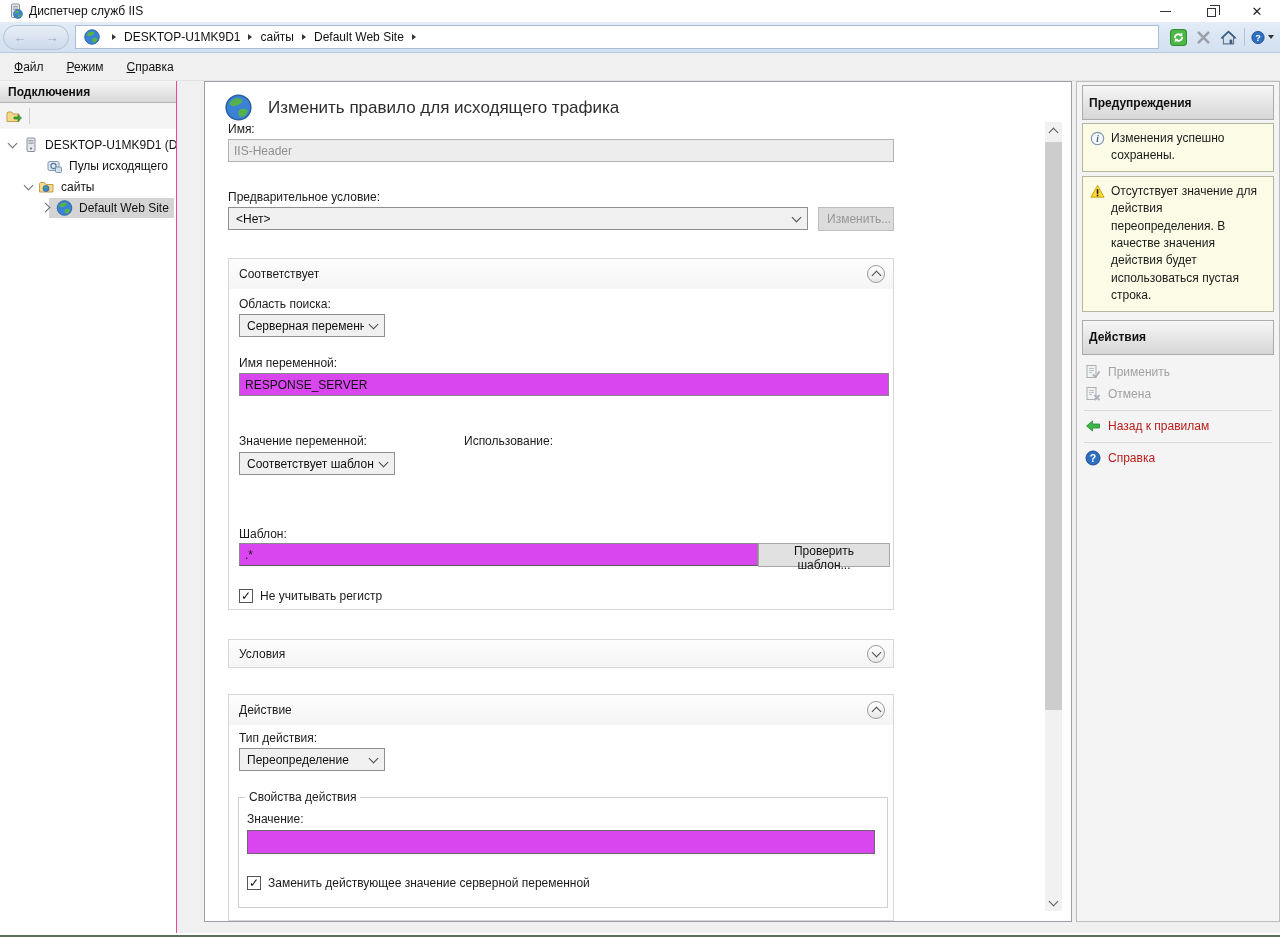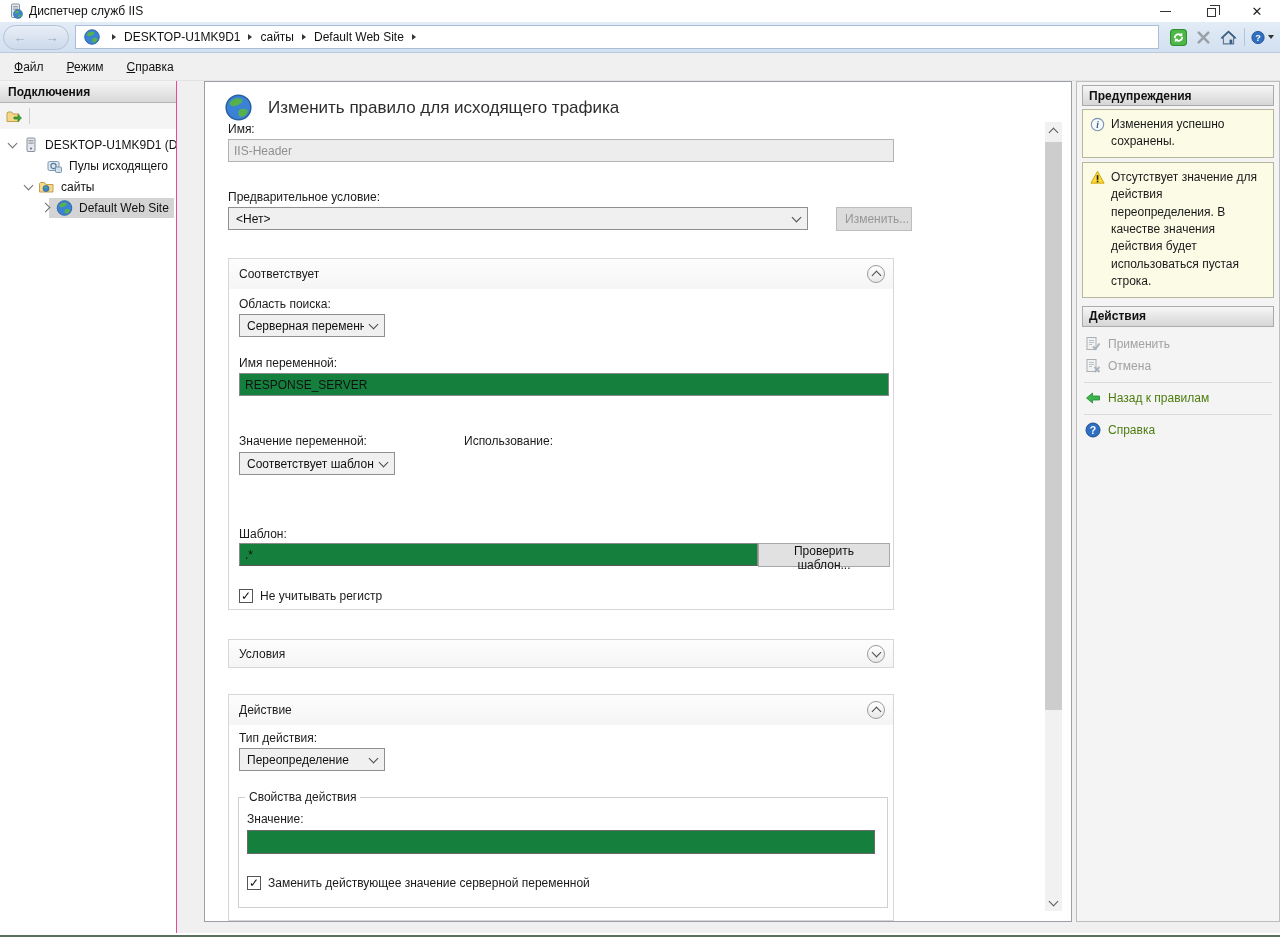--- a/index.html
+++ b/index.html
@@ -54,21 +54,21 @@
   .ticon { width:17px; height:16px; margin:0 3px 0 6px; flex:0 0 auto; }
   .tlabel { font-size:12px; color:#111; padding:2px 3px; }
   .tree-sel { background:#d4d4d4; display:flex; align-items:center; padding:1px 2px 1px 1px; }
 
   
   .content-panel { position:absolute; left:204px; top:0; width:868px; bottom:11px; background:#fff; border:1px solid #9aa0a6;padding-left:48px; }
   .page-head { position:absolute; top:12px; left:20px; display:flex; align-items:center; }
   .page-head svg { width:27px; height:27px; margin-right:16px; }
   .page-title { font-size:17px; color:#2e2e2e; }
   .flabel { position:absolute; font-size:12px; color:#1a1a1a; }
-  .tinput { border:1px solid #8a8a8a; background:#15803d; height:23px; font-family:"Liberation Sans",sans-serif; font-size:12px; padding:0 5px; color:#111; }
+  .tinput { border:1px solid #8a8a8a; background:#d946ef; height:23px; font-family:"Liberation Sans",sans-serif; font-size:12px; padding:0 5px; color:#111; }
   .tinput:disabled, .tinput.disabled { background:#ededed; color:#8f8f8f; border-color:#b3b3b3; }
   .combo { display:flex; align-items:center; justify-content:space-between; background:#f0f0f0; border:1px solid #8f8f8f; height:23px; padding:0 7px; }
   .combo .cval { font-size:12px; color:#111; white-space:nowrap; overflow:hidden; }
   .cv { width:7px; height:7px; border-right:1.2px solid #4a4a4a; border-bottom:1.2px solid #4a4a4a; transform:rotate(45deg); margin-top:-3px; flex:0 0 auto; margin-left:6px; }
   .btn { background:#e1e1e1; border:1px solid #a7a7a7; height:24px; font-family:"Liberation Sans",sans-serif; font-size:12px; padding:0 8px; color:#111; }
   .btn.disabled { background:#dcdcdc; border-color:#bdbdbd; color:#979797; }
   .sectbox { position:absolute; left:23px; width:666px; border:1px solid #d7d7d7; background:#fff; }
   .sect-head { height:30px; display:flex; align-items:center; justify-content:space-between; padding:0 8px 0 10px; background:linear-gradient(#fdfdfd,#f5f5f5); }
   .sect-title { font-size:12px; color:#1a1a1a; }
   .circ-btn { width:18px; height:18px; border-radius:50%; border:1px solid #9b9b9b; background:linear-gradient(#ffffff,#e9e9e9); display:flex; align-items:center; justify-content:center; }
@@ -83,30 +83,30 @@
   
   .vscroll { position:absolute; right:9px; top:40px; bottom:10px; width:17px; background:#f1f1f1; }
   .vs-arrow { position:absolute; left:0; width:17px; height:17px; display:flex; align-items:center; justify-content:center; background:#f1f1f1; }
   .vs-arrow .cv { margin:0; border-color:#5a5a5a; }
   .vs-up { top:0; } .vs-up .cv { transform:rotate(-135deg); margin-top:3px; }
   .vs-down { bottom:0; } .vs-down .cv { transform:rotate(45deg); margin-top:-2px; }
   .vs-thumb { position:absolute; left:0; top:20px; width:17px; height:72%; background:#cdcdcd; }
 
   
   .right-panel { position:absolute; left:1076px; right:0; top:0; bottom:11px; background:#f4f4f4; border:1px solid #bdbdbd; padding:3px 5px; }
-  .rp-header { height:21px; background:linear-gradient(#f6f6f6,#d6d6d6); border:1px solid #ababab; font-weight:bold; display:flex; align-items:center; padding:0 6px; color:#111; margin-bottom:3px; }
+  .rp-header { height:35px; background:linear-gradient(#f6f6f6,#d6d6d6); border:1px solid #ababab; font-weight:bold; display:flex; align-items:center; padding:0 6px; color:#111; margin-bottom:3px; }
   .alert { background:#fbfbe6; border:1px solid #b6b69c; display:flex; padding:6px 5px; margin-bottom:4px;justify-content:flex-end; }
   .alert svg { width:15px; height:15px; flex:0 0 auto; margin:1px 6px 0 2px; }
   .alert .atext { font-size:12px; color:#1a1a1a; line-height:1.45; }
   .act-list { padding:4px 2px 0 2px; }
   .act-item { display:flex; align-items:center; height:21px; margin-bottom:1px; }
   .act-item svg { width:16px; height:16px; margin:0 7px 0 1px; flex:0 0 auto; }
   .act-item .alabel { font-size:12px; }
   .act-item.disabled .alabel { color:#a2a2a2; }
-  .act-item.link .alabel { color:#4d7c0f; }
+  .act-item.link .alabel { color:#b91c1c; }
   .act-sep { height:1px; background:#d9d9d9; margin:5px 0; }
 </style>
 </head>
 <body>
 
 <svg width="0" height="0" style="position:absolute">
   <defs>
     <g id="i-globe">
       <circle cx="8" cy="8" r="7.3" fill="#3b82d6"></circle>
       <path d="M2.5 5.5 Q5.5 1.5 9.5 2.8 Q11.5 4 9 5.8 Q5.5 8 3.8 7 Z" fill="#55b14c"></path>
@@ -299,21 +299,21 @@
       </div>
 
       <span class="flabel" style="left:23px; top:40px">Имя:</span>
       <input class="tinput disabled" style="position: absolute; left: 23px; top: 57px; width: 666px;" disabled="" value="IIS-Header">
 
       <span class="flabel" style="left:23px; top:108px">Предварительное условие:</span>
       <div class="combo" style="position:absolute; left:23px; top:125px; width:580px">
         <span class="cval">&lt;Нет&gt;</span>
         <span class="cv"></span>
       </div>
-      <button class="btn disabled" style="position:absolute; left:631px; top:125px; width:76px">Изменить...</button>
+      <button class="btn disabled" style="position:absolute; left:613px; top:125px; width:76px">Изменить...</button>
 
       <div class="sectbox" style="top:176px; height:352px">
         <div class="sect-head">
           <span class="sect-title">Соответствует</span>
           <span class="circ-btn">
               <span class="cv up"></span>
             </span>
         </div>
         <span class="flabel" style="left:10px; top:38px">Область поиска:</span>
         <div class="combo" style="position:absolute; left:10px; top:55px; width:146px">

